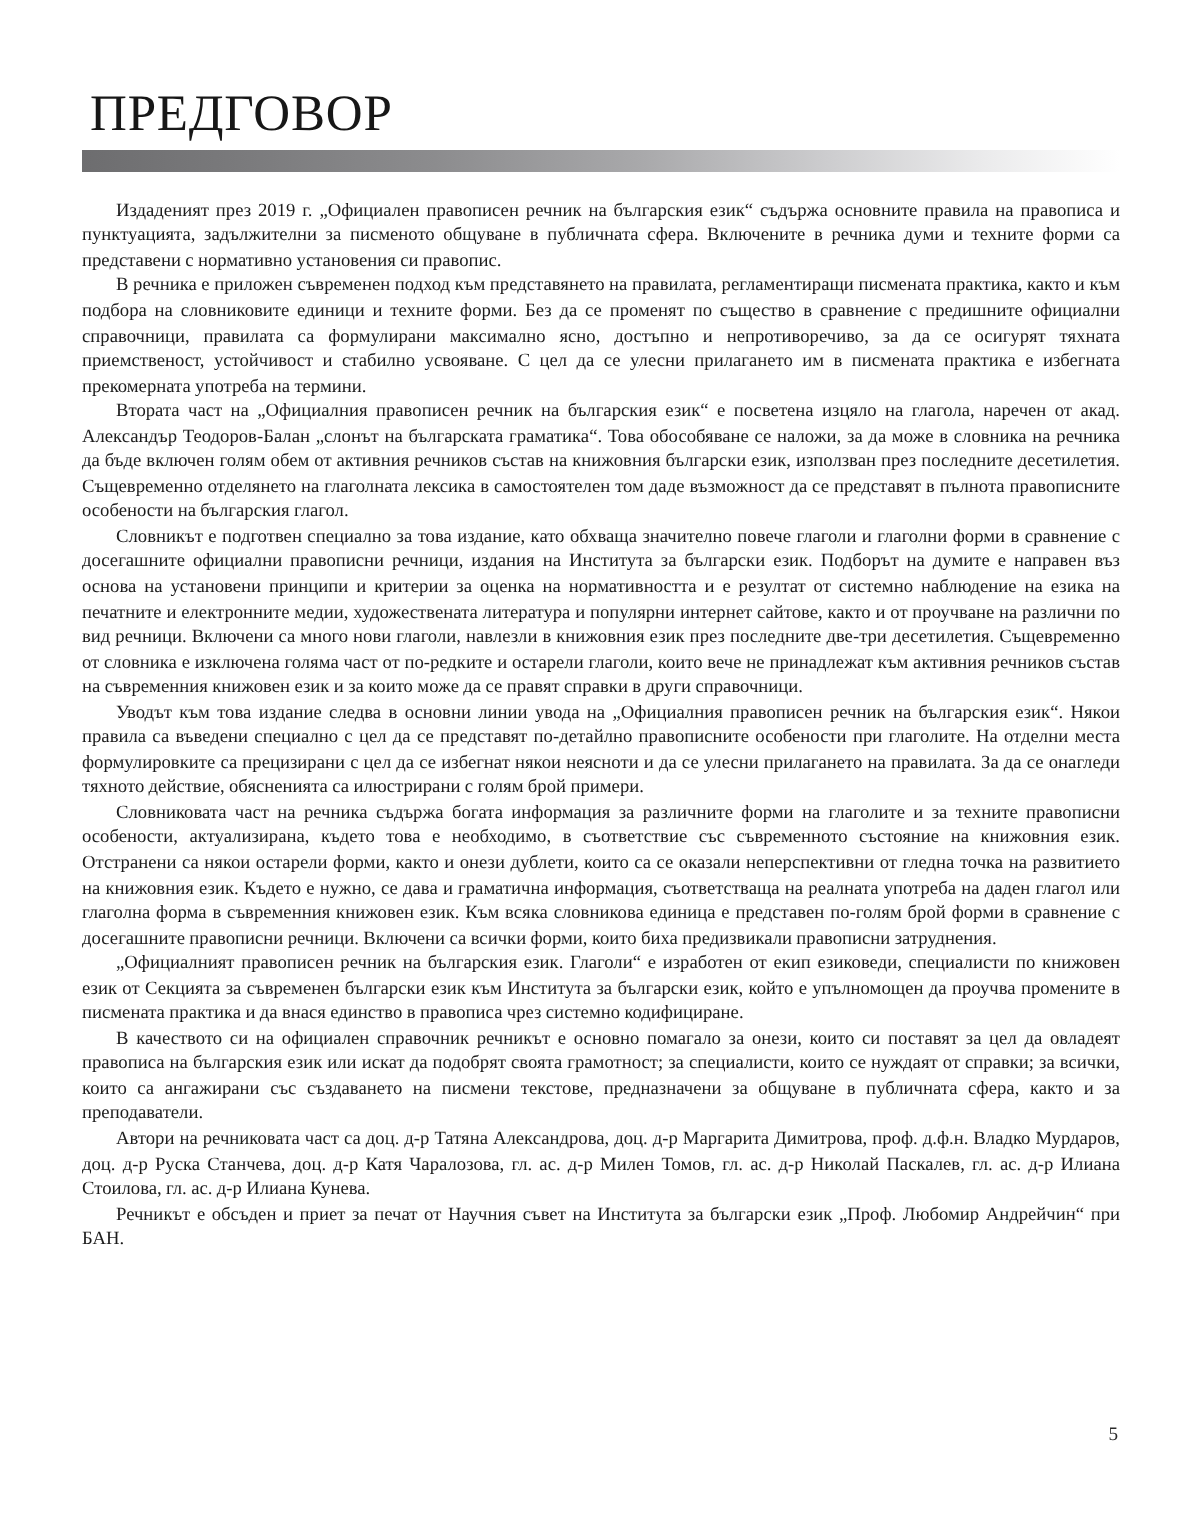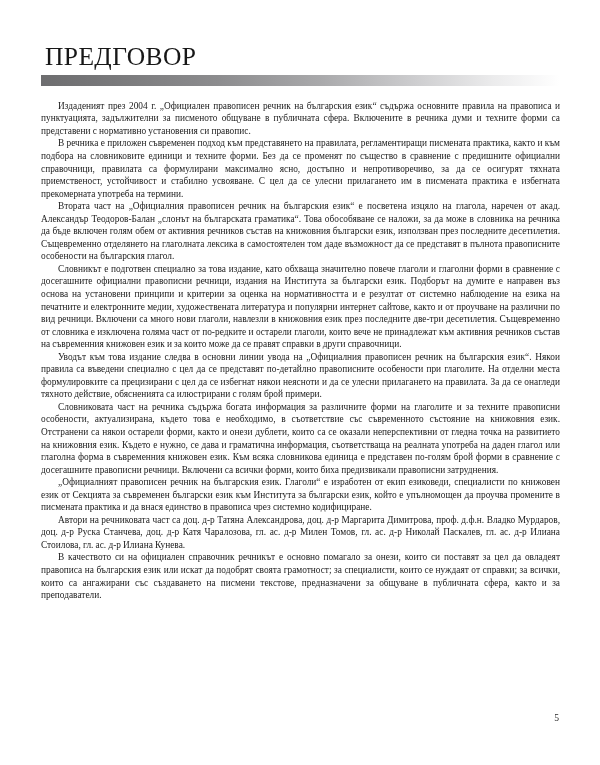--- a/index.html
+++ b/index.html
@@ -75,26 +75,27 @@
 </head>
 <body>
 
 <div class="page">
 
   <h1 class="page-title">ПРЕДГОВОР</h1>
 
   <div class="title-rule"></div>
 
   <div class="body-text">
-    <p class="para">Издаденият през 2004 г. „Официален правописен речник на българския език“ съдържа основните правила на правописа и пунктуацията, задължителни за писменото общуване в публичната сфера. Включените в речника думи и техните форми са представени с нормативно установения си правопис.</p>
+    <p class="para">Издаденият през 2019 г. „Официален правописен речник на българския език“ съдържа основните правила на правописа и пунктуацията, задължителни за писменото общуване в публичната сфера. Включените в речника думи и техните форми са представени с нормативно установения си правопис.</p>
     <p class="para">В речника е приложен съвременен подход към представянето на правилата, регламентиращи писмената практика, както и към подбора на словниковите единици и техните форми. Без да се променят по същество в сравнение с предишните официални справочници, правилата са формулирани максимално ясно, достъпно и непротиворечиво, за да се осигурят тяхната приемственост, устойчивост и стабилно усвояване. С цел да се улесни прилагането им в писмената практика е избегната прекомерната употреба на термини.</p>
     <p class="para">Втората част на „Официалния правописен речник на българския език“ е посветена изцяло на глагола, наречен от акад. Александър Теодоров-Балан „слонът на българската граматика“. Това обособяване се наложи, за да може в словника на речника да бъде включен голям обем от активния речников състав на книжовния български език, използван през последните десетилетия. Същевременно отделянето на глаголната лексика в самостоятелен том даде възможност да се представят в пълнота правописните особености на българския глагол.</p>
     <p class="para">Словникът е подготвен специално за това издание, като обхваща значително повече глаголи и глаголни форми в сравнение с досегашните официални правописни речници, издания на Института за български език. Подборът на думите е направен въз основа на установени принципи и критерии за оценка на нормативността и е резултат от системно наблюдение на езика на печатните и електронните медии, художествената литература и популярни интернет сайтове, както и от проучване на различни по вид речници. Включени са много нови глаголи, навлезли в книжовния език през последните две-три десетилетия. Същевременно от словника е изключена голяма част от по-редките и остарели глаголи, които вече не принадлежат към активния речников състав на съвременния книжовен език и за които може да се правят справки в други справочници.</p>
     <p class="para">Уводът към това издание следва в основни линии увода на „Официалния правописен речник на българския език“. Някои правила са въведени специално с цел да се представят по-детайлно правописните особености при глаголите. На отделни места формулировките са прецизирани с цел да се избегнат някои неясноти и да се улесни прилагането на правилата. За да се онагледи тяхното действие, обясненията са илюстрирани с голям брой примери.</p>
     <p class="para">Словниковата част на речника съдържа богата информация за различните форми на глаголите и за техните правописни особености, актуализирана, където това е необходимо, в съответствие със съвременното състояние на книжовния език. Отстранени са някои остарели форми, както и онези дублети, които са се оказали неперспективни от гледна точка на развитието на книжовния език. Където е нужно, се дава и граматична информация, съответстваща на реалната употреба на даден глагол или глаголна форма в съвременния книжовен език. Към всяка словникова единица е представен по-голям брой форми в сравнение с досегашните правописни речници. Включени са всички форми, които биха предизвикали правописни затруднения.</p>
     <p class="para">„Официалният правописен речник на българския език. Глаголи“ е изработен от екип езиковеди, специалисти по книжовен език от Секцията за съвременен български език към Института за български език, който е упълномощен да проучва промените в писмената практика и да внася единство в правописа чрез системно кодифициране.</p>
+    <p class="para">В качеството си на официален справочник речникът е основно помагало за онези, които си поставят за цел да овладеят правописа на българския език или искат да подобрят своята грамотност; за специалисти, които се нуждаят от справки; за всички, които са ангажирани със създаването на писмени текстове, предназначени за общуване в публичната сфера, както и за преподаватели.</p>
     <p class="para">Автори на речниковата част са доц. д-р Татяна Александрова, доц. д-р Маргарита Димитрова, проф. д.ф.н. Владко Мурдаров, доц. д-р Руска Станчева, доц. д-р Катя Чаралозова, гл. ас. д-р Милен Томов, гл. ас. д-р Николай Паскалев, гл. ас. д-р Илиана Стоилова, гл. ас. д-р Илиана Кунева.</p>
-    <p class="para">В качеството си на официален справочник речникът е основно помагало за онези, които си поставят за цел да овладеят правописа на българския език или искат да подобрят своята грамотност; за специалисти, които се нуждаят от справки; за всички, които са ангажирани със създаването на писмени текстове, предназначени за общуване в публичната сфера, както и за преподаватели.</p>
+    <p class="para">Речникът е обсъден и приет за печат от Научния съвет на Института за български език „Проф. Любомир Андрейчин“ при БАН.</p>
   </div>
 
   <div class="page-number">5</div>
 
 </div>
 
 </body></html>

